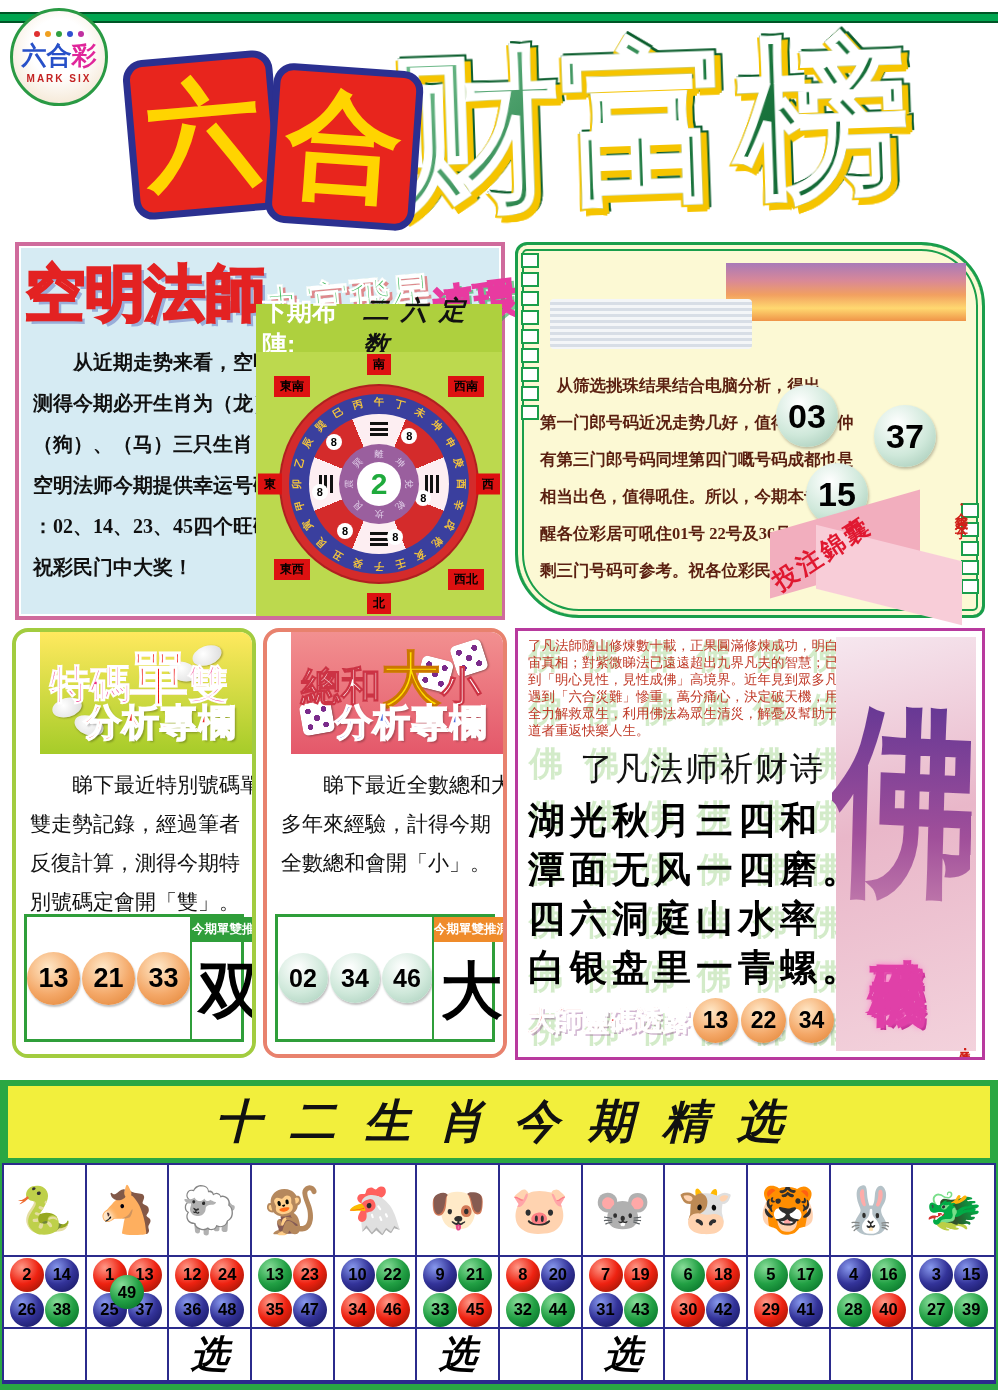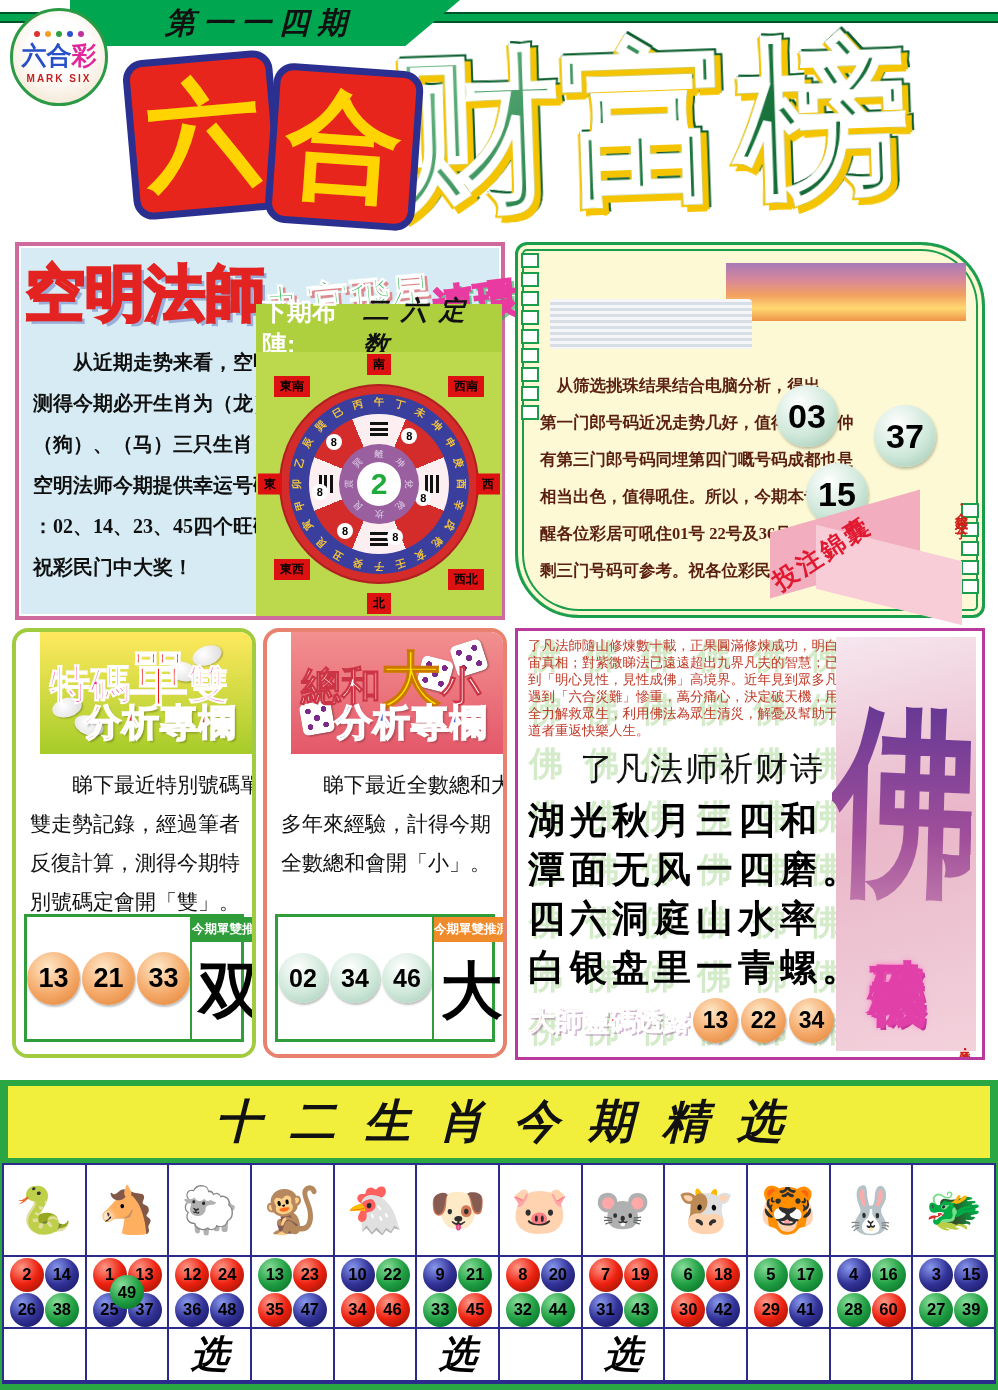--- a/index.html
+++ b/index.html
@@ -151,23 +151,20 @@
   .zball.green { background:radial-gradient(circle at 35% 28%, #88dd99, #22a044 50%, #006622); }
   .bcell.five .zball:nth-child(3) { position:absolute; left:50%; top:50%; transform:translate(-50%,-50%); z-index:2; }
   .select-mark { font-family:"Liberation Serif", serif; font-weight:bold; font-size:38px; color:#000; font-style:italic; }
 </style>
 </head>
 <body>
 
 <div id="page">
 
   <div class="top-bar"></div>
-  <div class="issue-banner">
-    <span class="issue-text">第一一四期</span>
-  </div>
   <div class="logo">
     <div class="logo-dots">
         <i></i>
         <i></i>
         <i></i>
         <i></i>
         <i></i>
       </div>
     <div class="logo-main"><span>六</span><span>合</span><span>彩</span></div>
     <div class="logo-sub">MARK SIX</div>
@@ -552,21 +549,21 @@
           <div class="zcell bcell">
             <div class="zball green">5</div>
             <div class="zball green">17</div>
             <div class="zball red">29</div>
             <div class="zball blue">41</div>
           </div>
           <div class="zcell bcell">
             <div class="zball blue">4</div>
             <div class="zball green">16</div>
             <div class="zball green">28</div>
-            <div class="zball red">60</div>
+            <div class="zball red">40</div>
           </div>
           <div class="zcell bcell">
             <div class="zball blue">3</div>
             <div class="zball blue">15</div>
             <div class="zball green">27</div>
             <div class="zball green">39</div>
           </div>
         </div>
       <div class="z-row z-row-select">
           <div class="zcell scell"></div>

